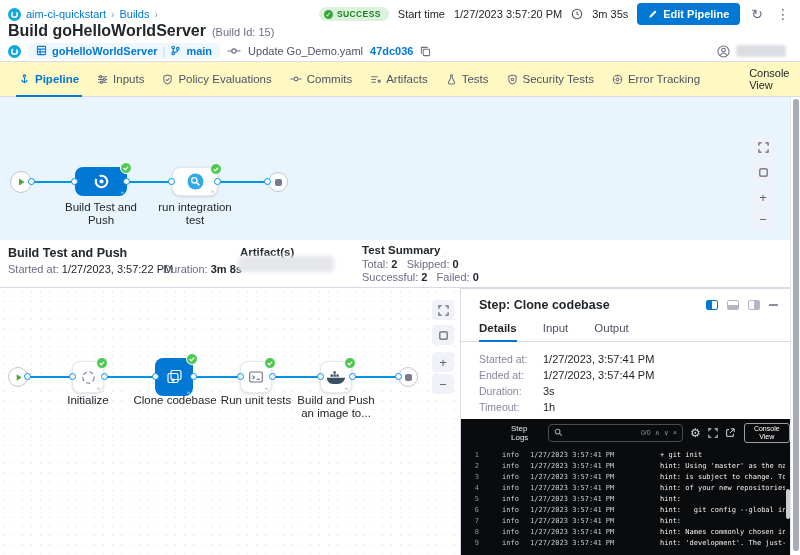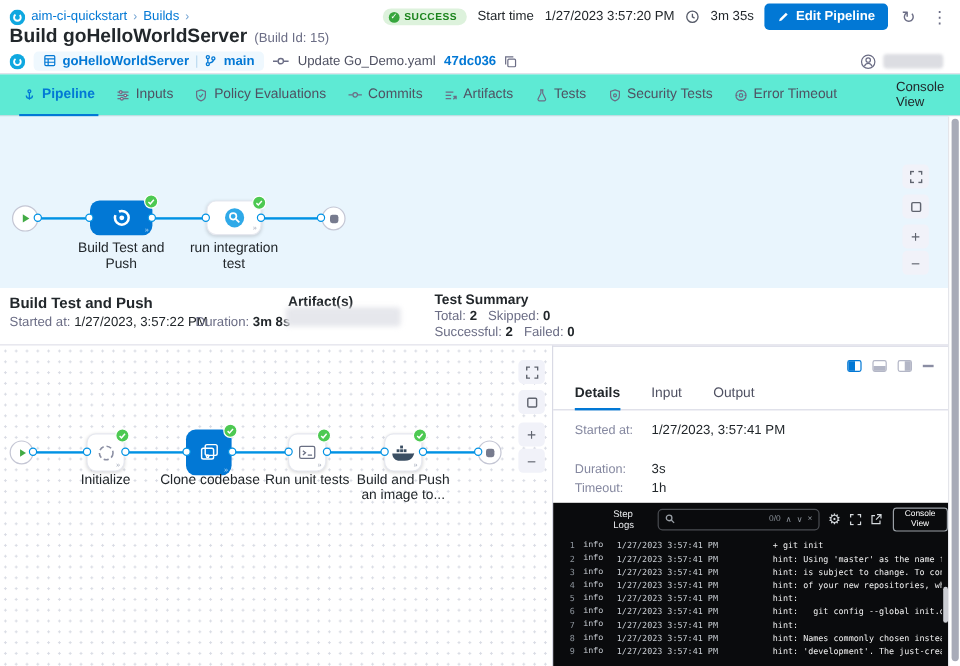--- a/index.html
+++ b/index.html
@@ -27,21 +27,21 @@
   .row3 { position:absolute; left:8px; top:43px; width:784px; height:16px; display:flex; align-items:center; gap:7px; }
   .repo-pill { display:flex; align-items:flex-start; gap:5px; background:#eff8fe; border-radius:4px; padding:2px 8px; font-size:11px; font-weight:bold; color:#0278d5; }
   .repo-pill .vbar { color:#b9d8ef; font-weight:normal; }
   .commit-msg { font-size:11px; color:#4f5162; }
   .commit-hash { font-size:11px; font-weight:bold; color:#0278d5; cursor:pointer; }
   .row3-right { margin-left:auto; display:flex; align-items:center; gap:6px; margin-right:6px; }
   .redacted { background:#dcdde2; border-radius:3px; filter:blur(1.5px); }
   #user-redacted { width:50px; height:12px; }
 
   
-  #tabbar { position:absolute; left:0; top:62px; width:800px; height:35px; background:#5eead4; border-bottom:1px solid #d9dae5; display:flex; align-items:center; padding:0 10px; }
+  #tabbar { position:absolute; left:0; top:62px; width:800px; height:35px; background:#fef9c3; border-bottom:1px solid #d9dae5; display:flex; align-items:center; padding:0 10px; }
   .tab { display:flex; align-items:center; gap:5px; height:35px; padding:0 9px; font-size:11.5px; color:#4f5162; cursor:pointer; position:relative; white-space:nowrap; }
   .tab svg { stroke:#6b6d85; }
   .tab.active { color:#0278d5; font-weight:bold; }
   .tab.active svg { stroke:#0278d5; }
   .tab.active::after { content:""; position:absolute; left:6px; right:6px; bottom:0; height:2px; background:#0278d5; }
   #tabbar-right { margin-left:auto; display:flex; align-items:center; gap:7px; padding-right:14px; }
   .console-view-label { font-size:11px; color:#22272b;margin-left:40px; }
   .toggle { width:26px; height:14px; border-radius:7px; background:#ced0de; position:relative; cursor:pointer; }
   .toggle .knob { position:absolute; left:1px; top:1px; width:12px; height:12px; border-radius:50%; background:#fff; box-shadow:0 1px 2px rgba(0,0,0,.3); }
 
@@ -94,21 +94,21 @@
   #log-search { flex:none; width:135px; height:18px; background:transparent; border:1px solid #4a4d52; border-radius:4px; display:flex; align-items:center; padding:0 5px; gap:4px; }
   #log-search input { flex:1; min-width:0; background:transparent; border:none; outline:none; color:#e8eaec; font-size:8px; font-family:inherit; }
   .search-count { font-size:7px; color:#8d939a; }
   .search-nav { font-size:7px; color:#8d939a; cursor:pointer; }
   .log-hicon { color:#d6dade; cursor:pointer; flex:none; display:flex; align-items:center; }
   .gear-glyph { font-size:12px; line-height:12px; }
   #console-view-btn { margin-left:2px; flex:none; width:46px; height:20px; border:1px solid #9aa0a6; border-radius:3px; background:transparent; color:#fff; font-size:7px; line-height:8px; text-align:center; cursor:pointer; font-family:inherit; }
   #log-lines { padding:3px 6px 0 6px; }
   .log-line { display:flex; height:11px; align-items:center; font-family:"DejaVu Sans Mono",monospace; font-size:7px; white-space:pre; }
   .ln { width:12px; text-align:right; color:#8d949c; flex:none; }
-  .lv { width:24px; margin-left:7px; color:#c9ced4; flex:none;font-family:Liberation Mono, monospace; }
+  .lv { width:24px; margin-left:23px; color:#c9ced4; flex:none; }
   .lt { width:106px; margin-left:4px; color:#c9ced4; flex:none; }
   .lm { margin-left:24px; color:#f2f2f2; overflow:hidden; flex:1; }
   #log-scroll-thumb { position:absolute; right:1px; top:70px; width:4px; height:30px; background:#caccd2; border-radius:2px; }
 
   
   #page-scrollbar { position:absolute; left:790px; top:97px; width:10px; height:458px; background:#fff; border-left:1px solid #e4e5ea; }
   #page-scroll-thumb { position:absolute; left:2px; top:2px; width:6px; height:452px; background:#a8abb8; border-radius:3px; }
 
   .abs { position:absolute; }
   svg { display:block; }
@@ -281,21 +281,21 @@
       <span>Security Tests</span>
     </div>
     <div class="tab">
       <span>
           <svg width="11" height="11" viewBox="0 0 12 12" fill="none" stroke-width="1.1">
             <circle cx="6" cy="6" r="4.6"></circle>
             <circle cx="6" cy="6" r="1.6"></circle>
             <path d="M6 1.4v1.4M6 9.2v1.4M1.4 6h1.4M9.2 6h1.4"></path>
           </svg>
         </span>
-      <span>Error Timeout</span>
+      <span>Error Tracking</span>
     </div>
     <div id="tabbar-right">
       <span class="console-view-label">Console View</span>
       <span class="toggle">
           <span class="knob"></span>
         </span>
     </div>
   </nav>
 
   <section id="stage-canvas">
@@ -504,34 +504,39 @@
     </button>
     <button class="ctl" style="left:432px;top:64px;">
         <span>+</span>
       </button>
     <button class="ctl" style="left:432px;top:86px;">
         <span>−</span>
       </button>
   </section>
 
   <aside id="step-panel">
+    <div class="sp-title">Step: Clone codebase</div>
     <div class="sp-layouts">
       <span class="layout-icon li-left"></span>
       <span class="layout-icon li-bottom"></span>
       <span class="layout-icon li-right"></span>
       <span class="minimize-bar"></span>
     </div>
     <div class="sp-tabs">
       <span class="sp-tab active">Details</span>
       <span class="sp-tab">Input</span>
       <span class="sp-tab">Output</span>
     </div>
     <div class="sp-field" style="top:64px;">
       <span class="fl">Started at:</span>
         <span class="fv">1/27/2023, 3:57:41 PM</span>
+    </div>
+    <div class="sp-field" style="top:80px;">
+      <span class="fl">Ended at:</span>
+        <span class="fv">1/27/2023, 3:57:44 PM</span>
     </div>
     <div class="sp-field" style="top:96px;">
       <span class="fl">Duration:</span>
         <span class="fv">3s</span>
     </div>
     <div class="sp-field" style="top:112px;">
       <span class="fl">Timeout:</span>
         <span class="fv">1h</span>
     </div>
 

